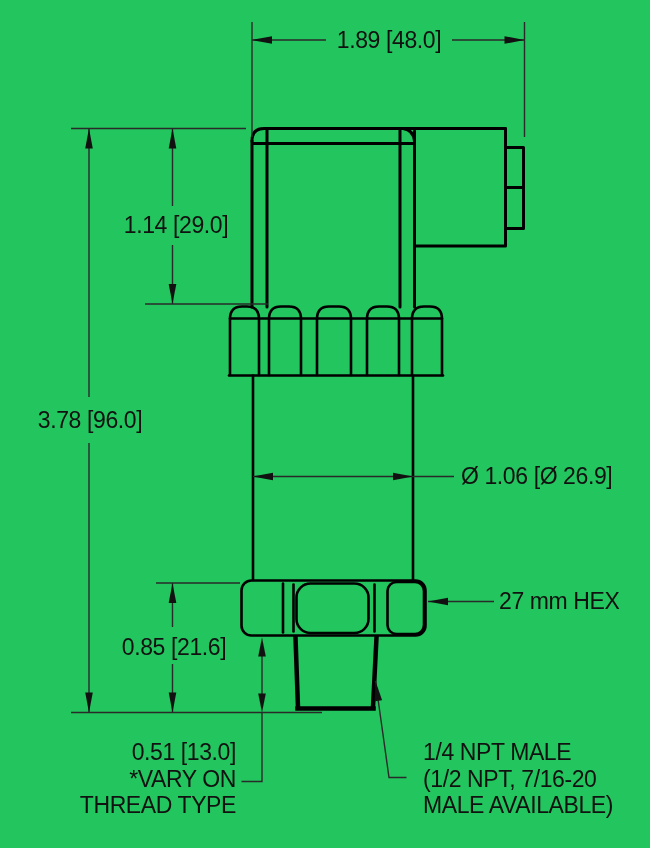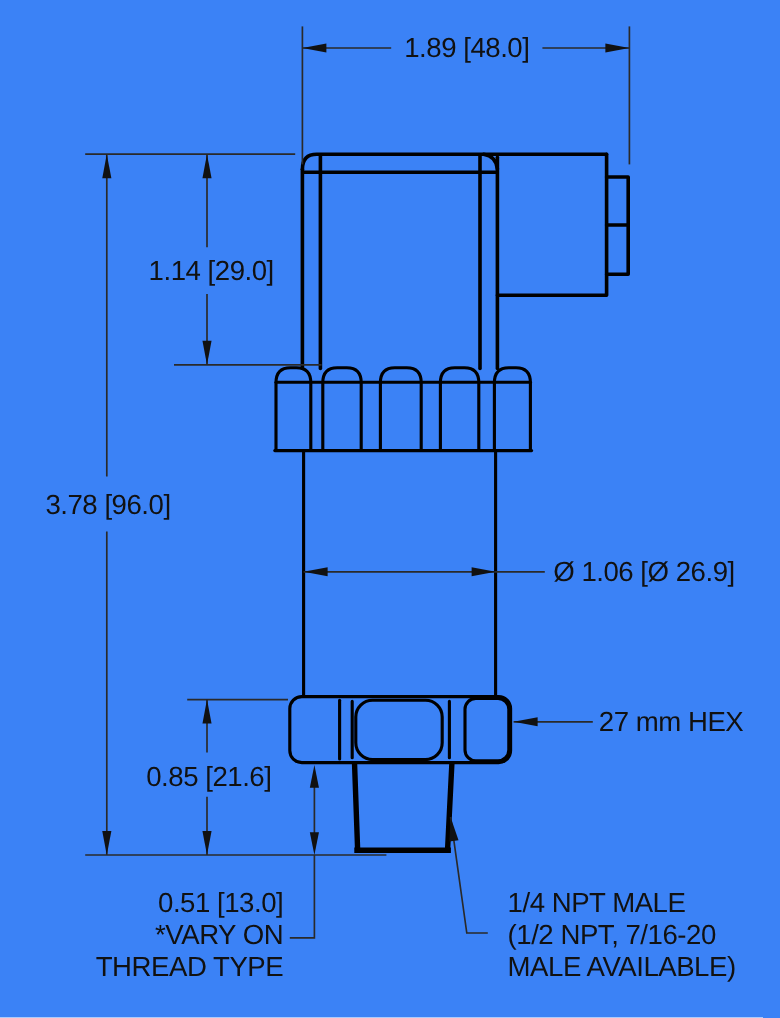--- a/index.html
+++ b/index.html
@@ -1,17 +1,17 @@
 <!DOCTYPE html>
 <html><head>
 <meta charset="utf-8">
 <style>
   html,body{margin:0;padding:0;background:#fff;}
   .canvas{
-    position:relative;width:650px;height:848px;background:#3b82f6;
+    position:relative;width:650px;height:848px;background:#22c55e;
     font-family:"Liberation Sans",sans-serif;overflow:hidden;
   }
   svg{display:block;}
   svg text{
     font-family:"Liberation Sans",sans-serif;
     font-size:23px;fill:#111;letter-spacing:-0.4px;
   }
   .outline{fill:none;stroke:#000;stroke-width:3;stroke-linejoin:round;stroke-linecap:round;}
   .outline2{fill:none;stroke:#000;stroke-width:2.6;stroke-linejoin:round;stroke-linecap:round;}
   .thread{fill:none;stroke:#000;stroke-width:4.5;stroke-linecap:square;}

